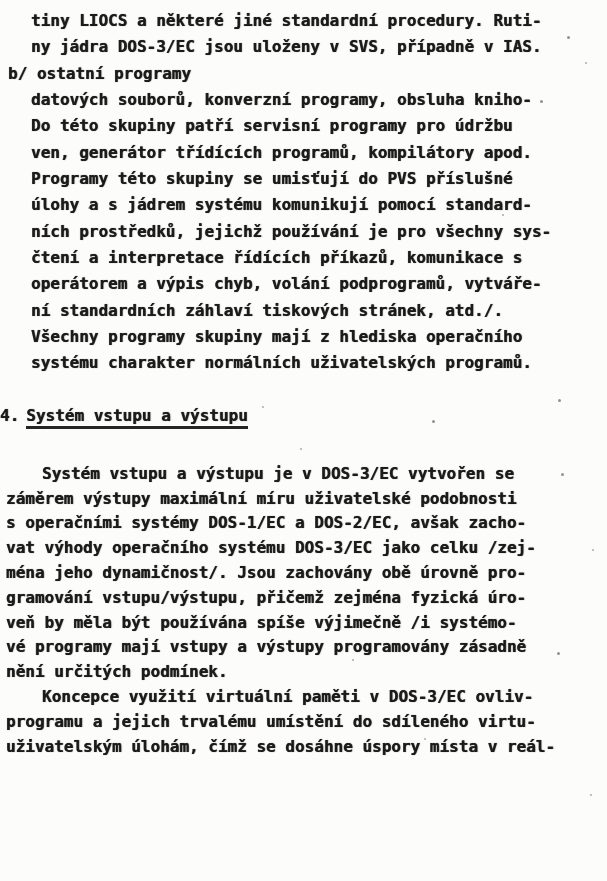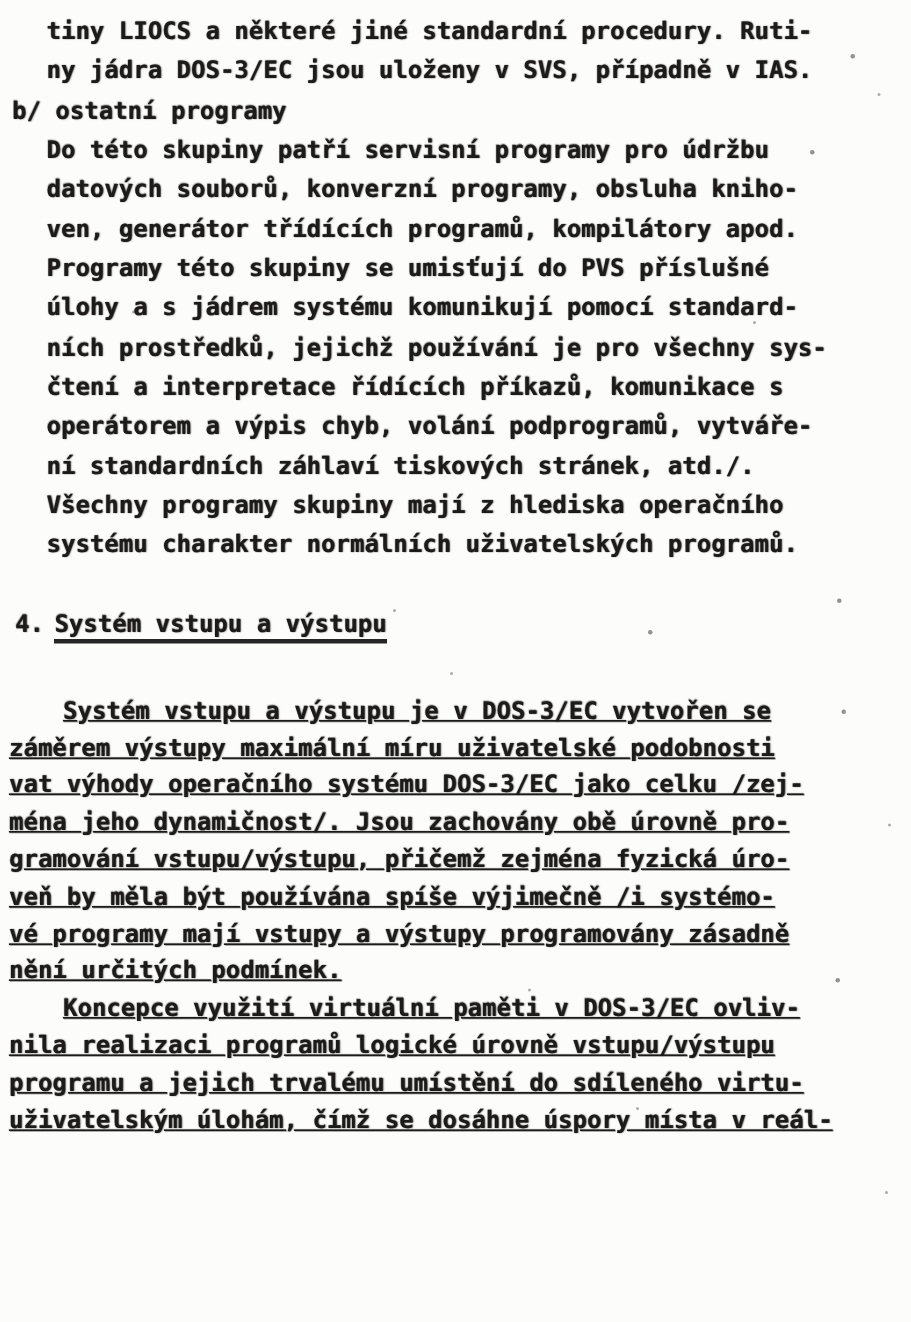--- a/index.html
+++ b/index.html
@@ -19,78 +19,78 @@
                  -0.3px -0.2px 0.6px rgba(30,30,30,0.35);
     filter: blur(0.25px) contrast(1.08);
   }
   .ln { white-space: pre; }
   
   .sec1 { padding: 8px 0 0 31px; }
   .sec1 .ln { height: 26.35px; line-height: 26.35px; }
   .ln.hang { text-indent: -23px; }
   
   .heading {
-    margin: 28px 0 0 10px;
+    margin: 28px 0 0 0;
     line-height: 22px;
     height: 25px;
   }
   .heading .htitle {
     margin-left: 7px;
     padding-bottom: 1px;
     border-bottom: 3px solid rgba(28,28,28,0.92);
   }
   
   .sec2 { padding: 32px 0 0 6px; }
-  .sec2 .ln { height: 24.8px; line-height: 24.8px; text-decoration: underline; }
+  .sec2 .ln { height: 24.8px; line-height: 24.8px; }
   .ln.indent { text-indent: 36px; }
   
   .specks i {
     position: absolute; display: block;
     width: 3px; height: 3px; border-radius: 50%;
     background: rgba(50,48,45,0.5);
   }
   .specks i.sm { width: 2px; height: 2px; background: rgba(60,58,55,0.4); }
 </style>
 </head>
 <body>
 
 <div class="page">
 
   <section class="sec1">
     <div class="ln">tiny LIOCS a některé jiné standardní procedury. Ruti-</div>
     <div class="ln">ny jádra DOS-3/EC jsou uloženy v SVS, případně v IAS.</div>
     <div class="ln hang">b/ ostatní programy</div>
+    <div class="ln">datových souborů, konverzní programy, obsluha kniho-</div>
     <div class="ln">Do této skupiny patří servisní programy pro údržbu</div>
-    <div class="ln">datových souborů, konverzní programy, obsluha kniho-</div>
     <div class="ln">ven, generátor třídících programů, kompilátory apod.</div>
     <div class="ln">Programy této skupiny se umisťují do PVS příslušné</div>
     <div class="ln">úlohy a s jádrem systému komunikují pomocí standard-</div>
     <div class="ln">ních prostředků, jejichž používání je pro všechny sys-</div>
     <div class="ln">čtení a interpretace řídících příkazů, komunikace s</div>
     <div class="ln">operátorem a výpis chyb, volání podprogramů, vytváře-</div>
     <div class="ln">ní standardních záhlaví tiskových stránek, atd./.</div>
     <div class="ln">Všechny programy skupiny mají z hlediska operačního</div>
     <div class="ln">systému charakter normálních uživatelských programů.</div>
   </section>
 
   <div class="heading">
     <span class="hnum">4.</span><span class="htitle">Systém vstupu a výstupu</span>
   </div>
 
   <section class="sec2">
     <div class="ln indent">Systém vstupu a výstupu je v DOS-3/EC vytvořen se</div>
     <div class="ln">záměrem výstupy maximální míru uživatelské podobnosti</div>
+    <div class="ln">s operačními systémy DOS-1/EC a DOS-2/EC, avšak zacho-</div>
     <div class="ln">vat výhody operačního systému DOS-3/EC jako celku /zej-</div>
     <div class="ln">ména jeho dynamičnost/. Jsou zachovány obě úrovně pro-</div>
     <div class="ln">gramování vstupu/výstupu, přičemž zejména fyzická úro-</div>
     <div class="ln">veň by měla být používána spíše výjimečně /i systémo-</div>
     <div class="ln">vé programy mají vstupy a výstupy programovány zásadně</div>
     <div class="ln">nění určitých podmínek.</div>
     <div class="ln indent">Koncepce využití virtuální paměti v DOS-3/EC ovliv-</div>
-    <div class="ln">nila realizaci programů logické úrovně vstupu/výstupu</div>
     <div class="ln">programu a jejich trvalému umístění do sdíleného virtu-</div>
     <div class="ln">uživatelským úlohám, čímž se dosáhne úspory místa v reál-</div>
   </section>
 
   <div class="specks">
     <i style="left:567px;top:36px;"></i>
     <i class="sm" style="left:585px;top:62px;"></i>
     <i style="left:540px;top:100px;"></i>
     <i class="sm" style="left:502px;top:214px;"></i>
     <i class="sm" style="left:88px;top:207px;"></i>

